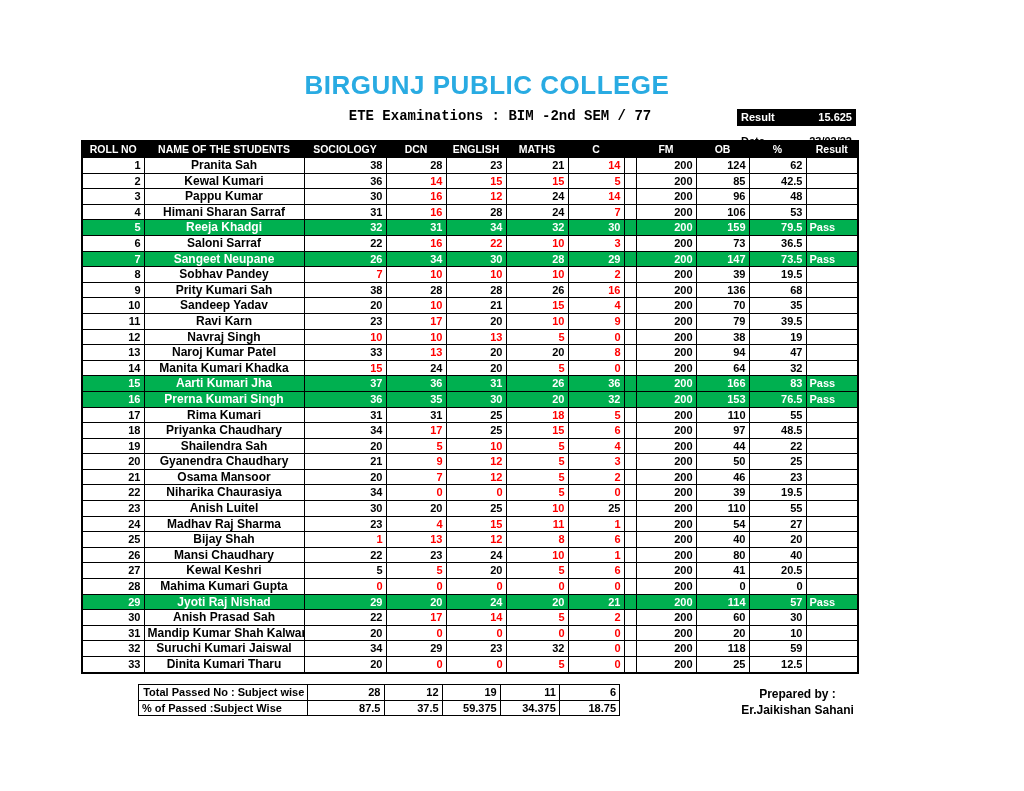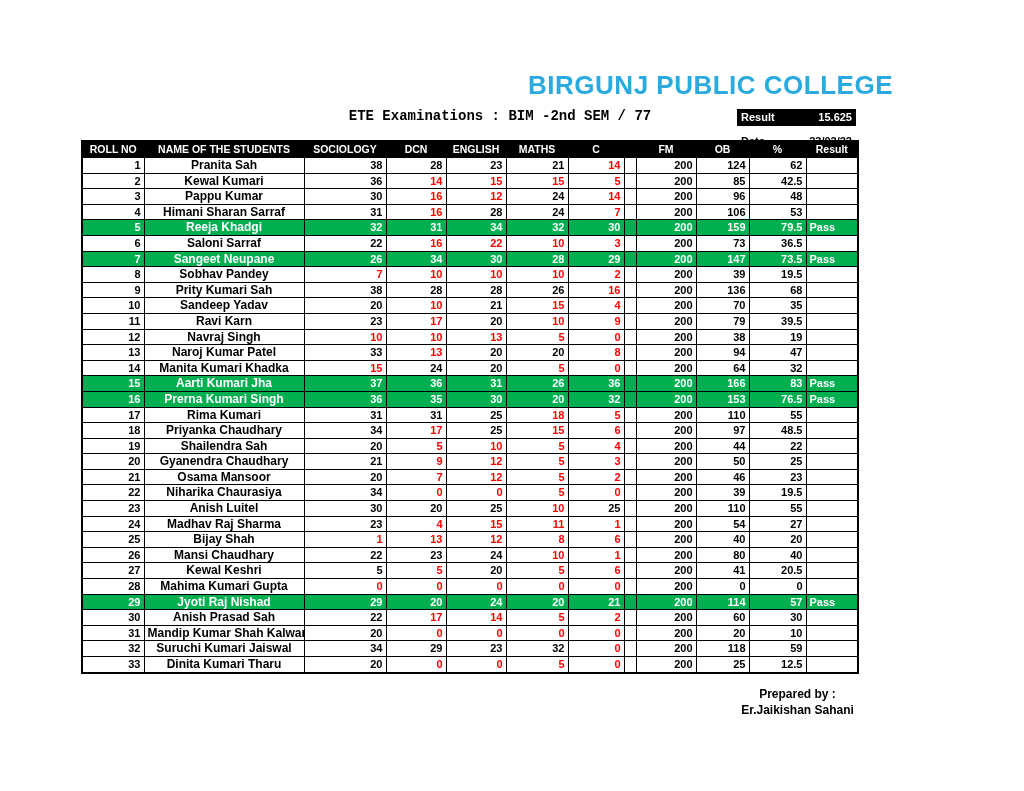--- a/index.html
+++ b/index.html
@@ -2,21 +2,21 @@
 <html><head>
 <meta charset="utf-8">
 <style>
   html,body{margin:0;padding:0;}
   body{
     width:1024px;height:791px;background:#ffffff;position:relative;
     font-family:"Liberation Sans", sans-serif;font-weight:bold;color:#000;
     overflow:hidden;
   }
   .title{
-    position:absolute;top:70px;left:81px;width:812px;text-align:right;
+    position:absolute;top:70px;left:81px;width:812px;text-align:center;
     font-size:26px;letter-spacing:0.5px;color:#29ABE2;
   }
   .subtitle{
     position:absolute;top:108px;left:81px;width:838px;text-align:center;
     font-size:14px;color:#000;font-family:Liberation Mono, monospace;
   }
   .result-box{
     position:absolute;left:737px;top:109px;width:119px;height:17px;
     background:#000;color:#fff;font-size:11px;line-height:17px;
     display:flex;justify-content:space-between;padding:0 4px;box-sizing:border-box;
@@ -575,19 +575,35 @@
 <table class="summary-table">
   <colgroup>
     <col style="width:169px">
       <col style="width:76px">
       <col style="width:58px">
     <col style="width:58px">
       <col style="width:59px">
       <col style="width:60px">
   </colgroup>
   <tbody id="summary-body">
+      <tr>
+        <td class="lab-r">Total Passed No : Subject wise</td>
+        <td class="num">28</td>
+        <td class="num">12</td>
+        <td class="num">19</td>
+        <td class="num">11</td>
+        <td class="num">6</td>
+      </tr>
+      <tr>
+        <td class="lab-l">% of Passed  :Subject Wise</td>
+        <td class="num">87.5</td>
+        <td class="num">37.5</td>
+        <td class="num">59.375</td>
+        <td class="num">34.375</td>
+        <td class="num">18.75</td>
+      </tr>
     </tbody>
 </table>
 
 <div class="prepared">
   <div>Prepared by :</div>
   <div>Er.Jaikishan Sahani</div>
 </div>
 
 </body></html>

